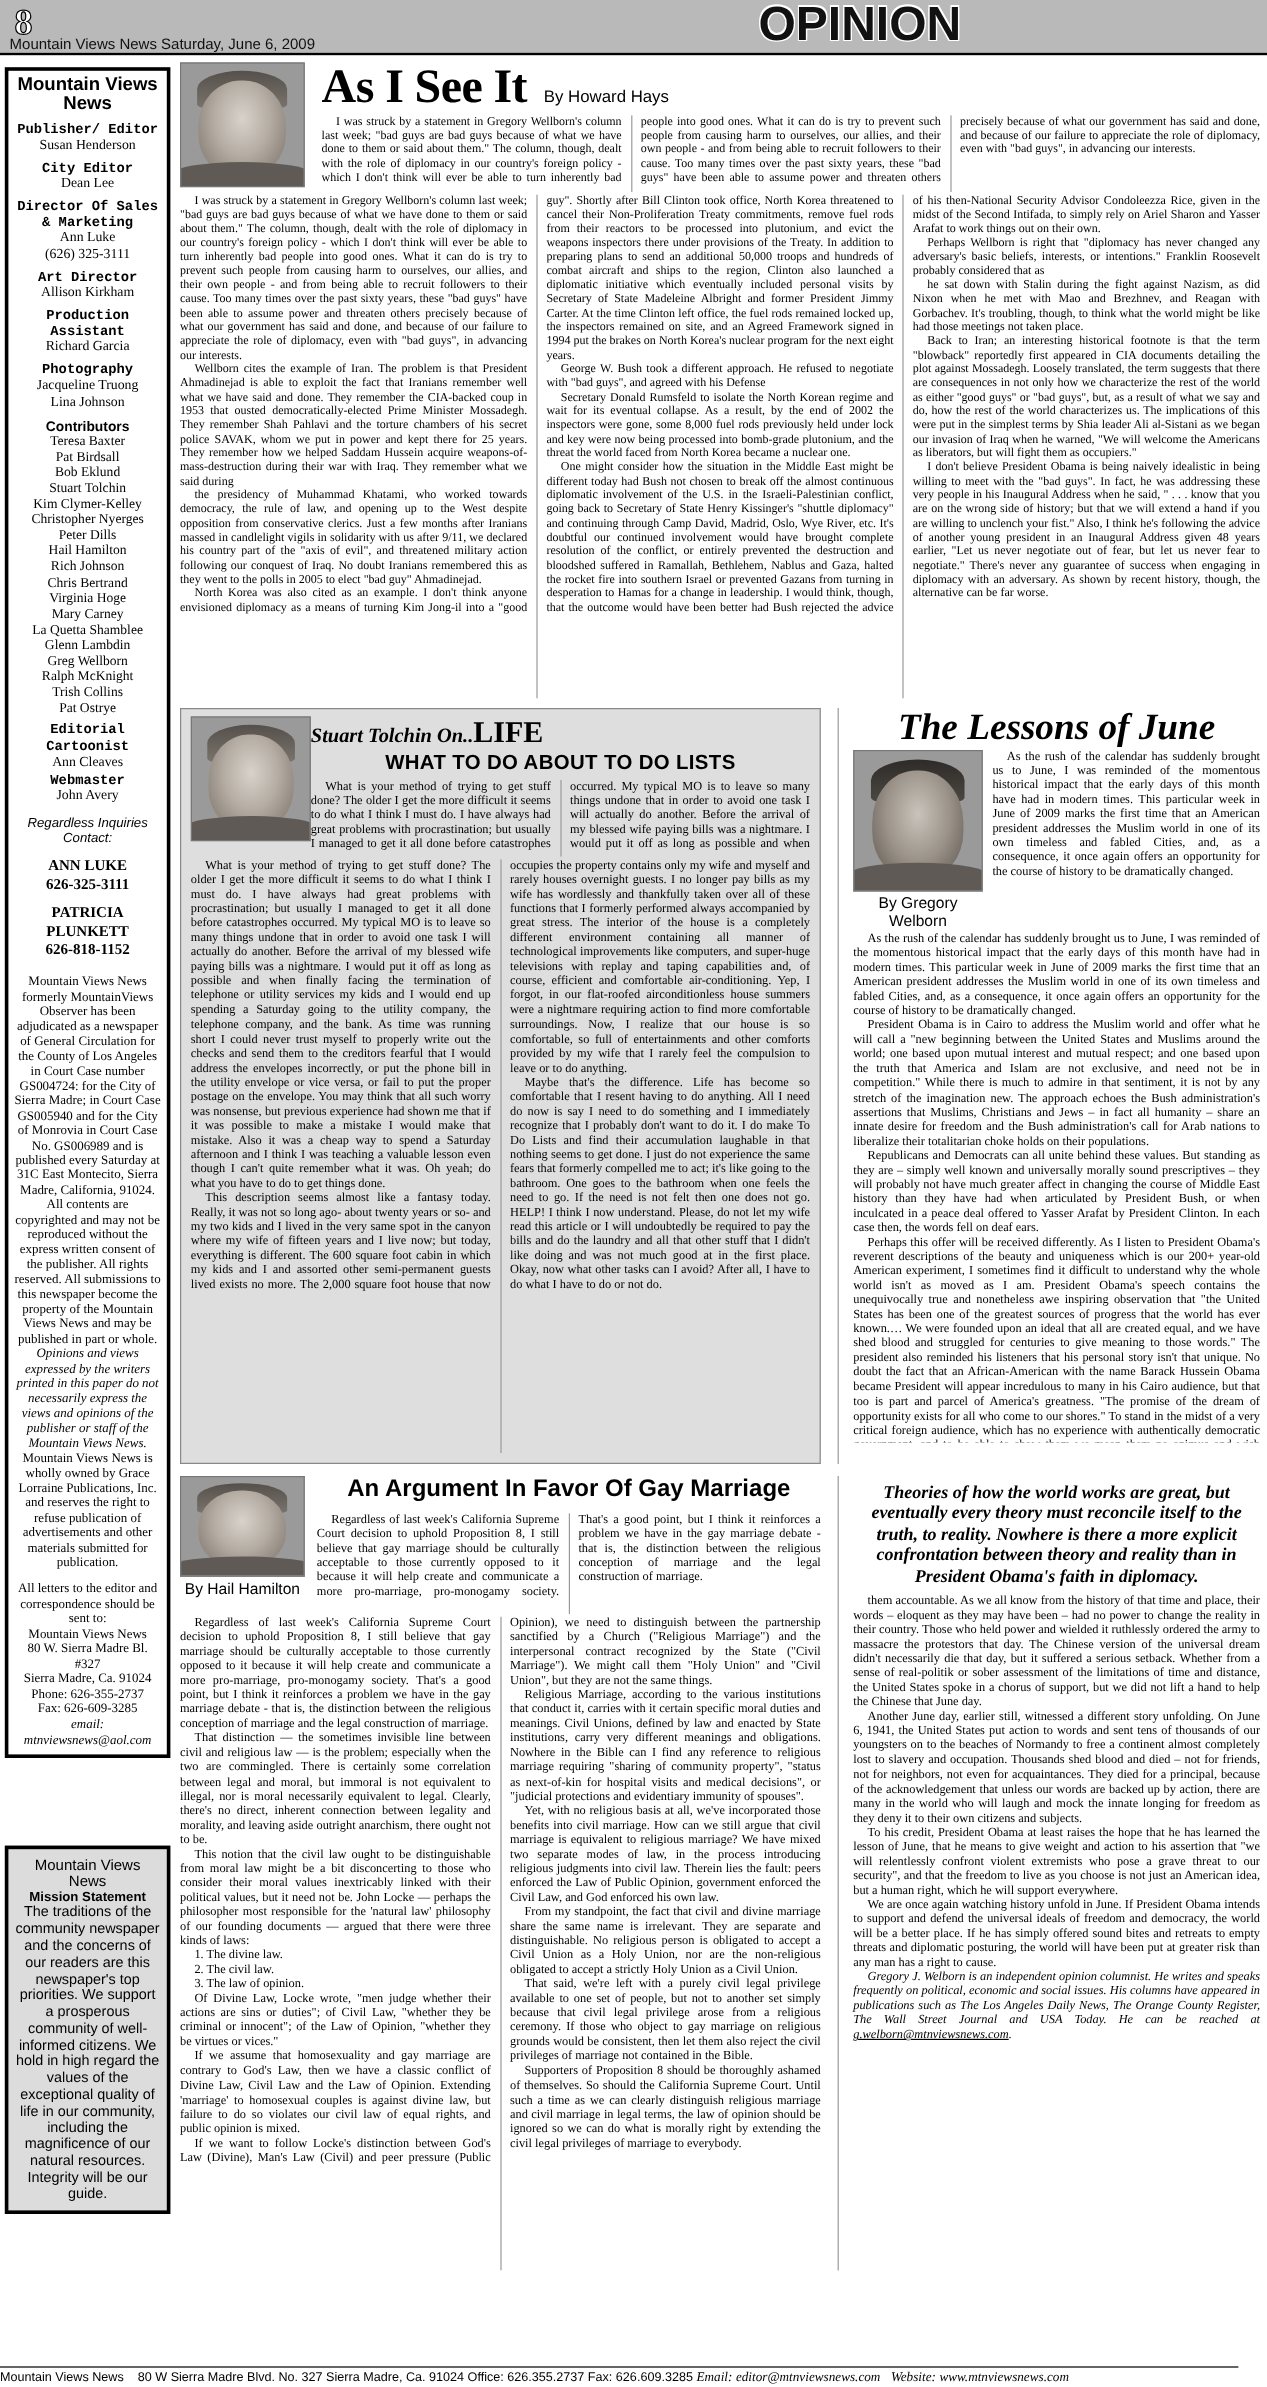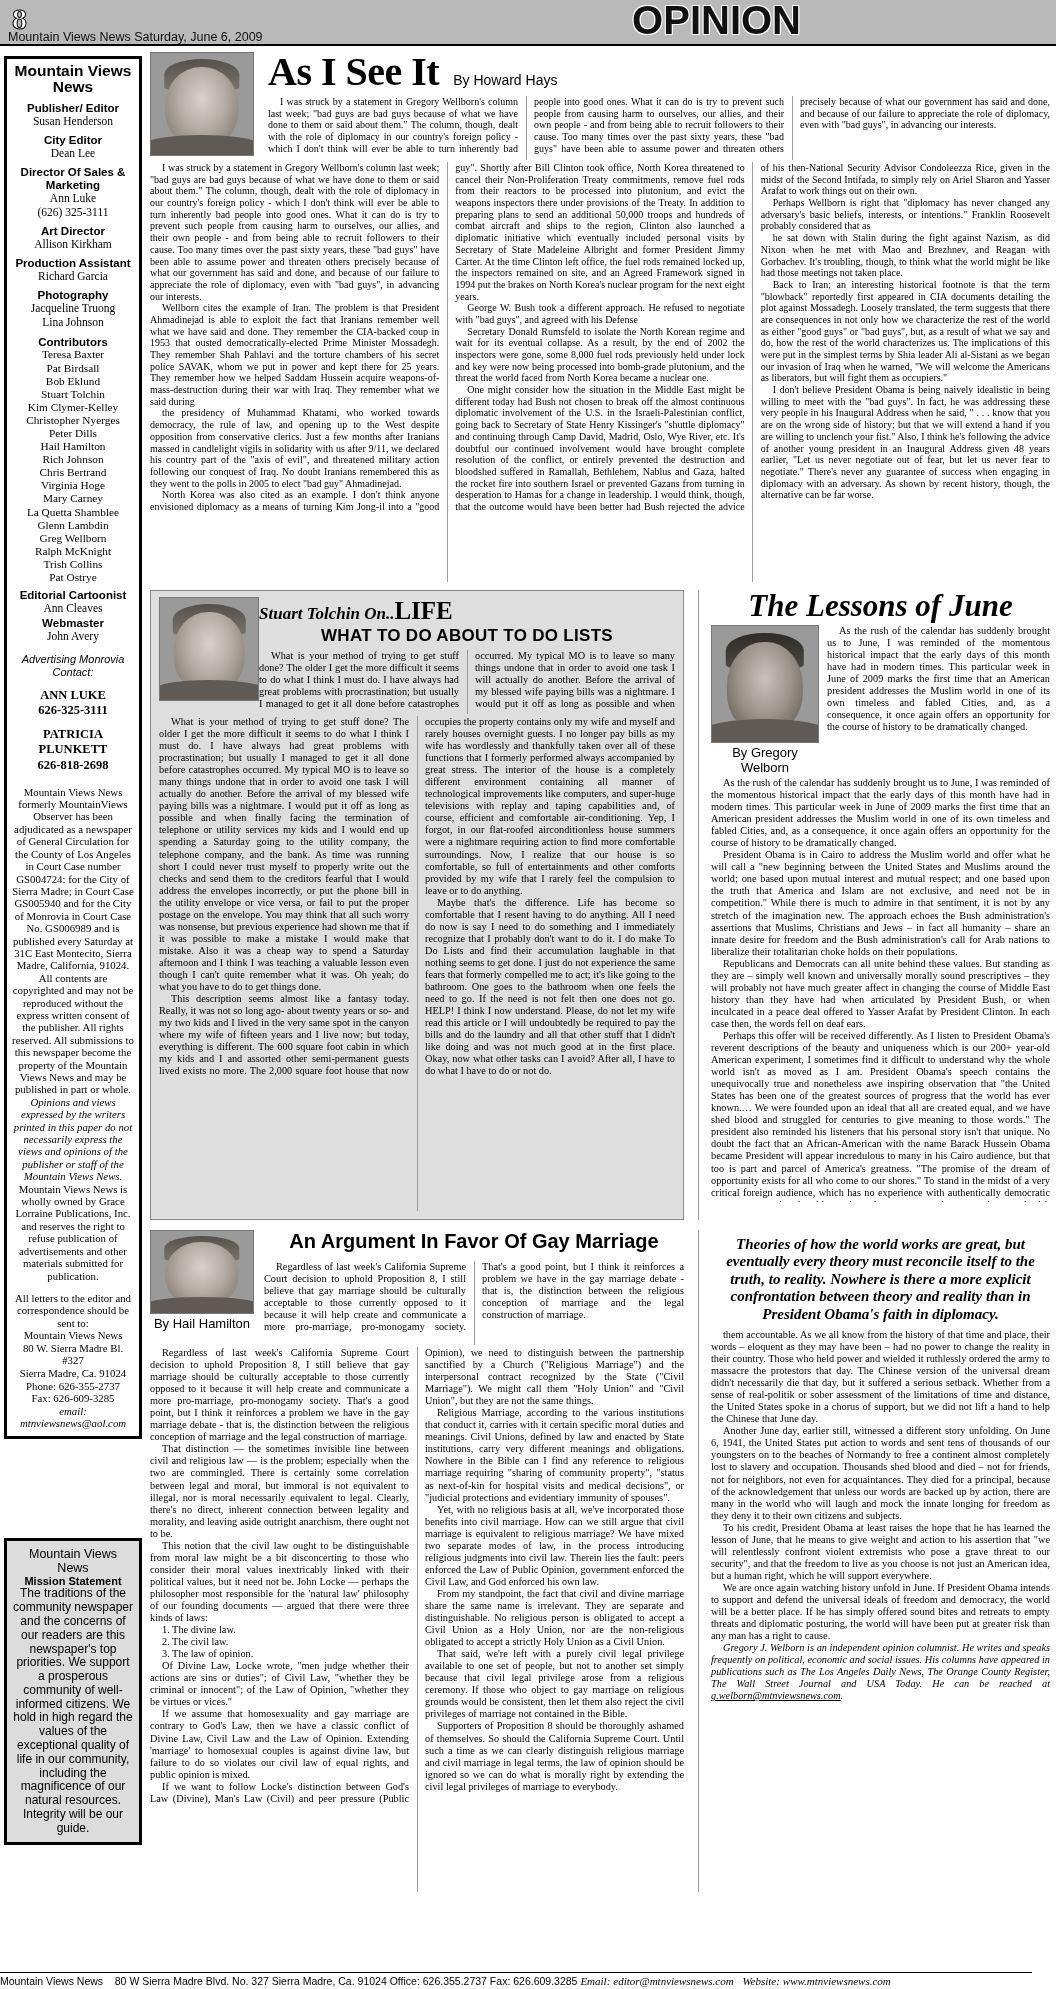--- a/index.html
+++ b/index.html
@@ -48,21 +48,21 @@
     padding:4px 5px 6px 5px;
     font-size:10.5px;
     text-align:center;
   }
   .sb-title {
     font-family:"Liberation Sans", sans-serif;
     font-weight:bold; font-size:15.5px; line-height:1.05;
     margin-bottom:6px;
   }
   .sb-role {
-    font-family:Liberation Sans, sans-serif;
+    font-family:Liberation Mono, monospace;
     font-weight:bold; font-size:11.5px; line-height:1.15; margin-top:5px;
   }
   .sb-name { font-size:11.5px; line-height:1.2; }
   .sb-contrib-head {
     font-family:"Liberation Sans", sans-serif;
     font-weight:bold; font-size:11.5px; margin-top:7px;
   }
   .sb-contrib { font-size:11.3px; line-height:1.16; }
   .sb-italic {
     font-style:italic; font-family:"Liberation Sans", sans-serif;
@@ -230,31 +230,31 @@
       <div>Ralph McKnight</div>
       <div>Trish Collins</div>
       <div>Pat Ostrye</div>
     </div>
 
   <div class="sb-role">Editorial Cartoonist</div>
   <div class="sb-name">Ann Cleaves</div>
   <div class="sb-role" style="margin-top:1px">Webmaster</div>
   <div class="sb-name">John Avery</div>
 
-  <div class="sb-italic" style="white-space:pre-line">Advertising Monrovia
+  <div class="sb-italic" style="white-space:pre-line">Regardless Inquiries
 Contact:</div>
 
   <div id="ad-contacts">
       <div class="sb-bold-serif">
         <div>ANN LUKE</div>
         <div>626-325-3111</div>
       </div>
       <div class="sb-bold-serif">
         <div>PATRICIA PLUNKETT</div>
-        <div>626-818-2698</div>
+        <div>626-818-1152</div>
       </div>
     </div>
 
   <div class="sb-legal">
     <span>Mountain Views News formerly MountainViews Observer has  been adjudicated as a newspaper of General Circulation for the County of Los Angeles in Court Case number GS004724:  for the City of Sierra Madre; in Court Case GS005940 and for the City of Monrovia in Court Case No. GS006989 and is published every Saturday at 31C East Montecito, Sierra Madre, California,  91024.  All contents are copyrighted and may not be reproduced without the express written consent of the publisher.  All rights reserved.  All submissions to this newspaper become the property of the Mountain Views News and may be published in part or whole. </span><i>Opinions and views expressed by the writers printed in this paper do not necessarily express the views and opinions of the publisher or staff of the Mountain Views News.</i><span>  Mountain Views News is wholly owned by Grace Lorraine Publications, Inc. and reserves the right to refuse publication of advertisements and other materials submitted for publication.</span>
   </div>
 
   <div class="sb-letters">
     <div>All letters to the editor and correspondence should be sent to:</div>
     <div style="white-space:pre-line">Mountain Views News

